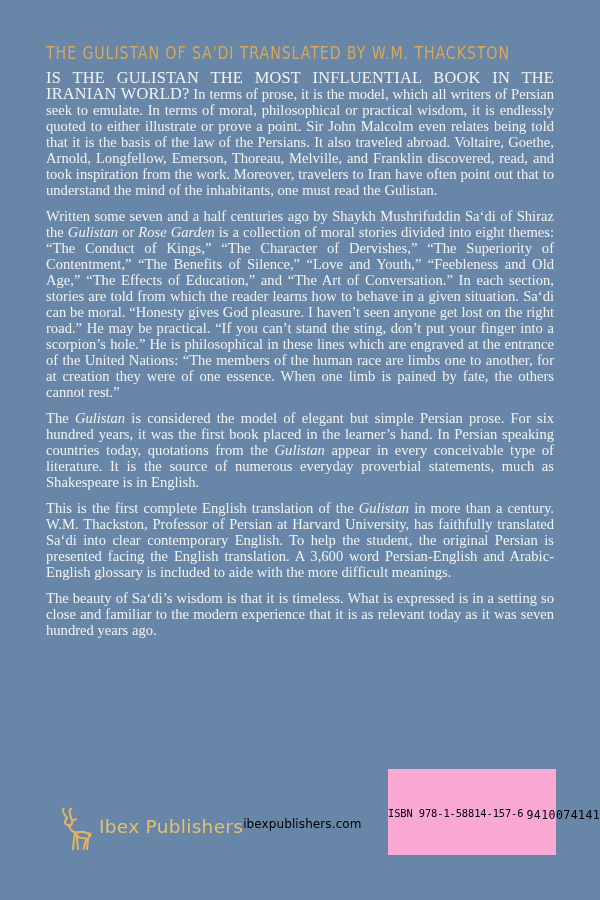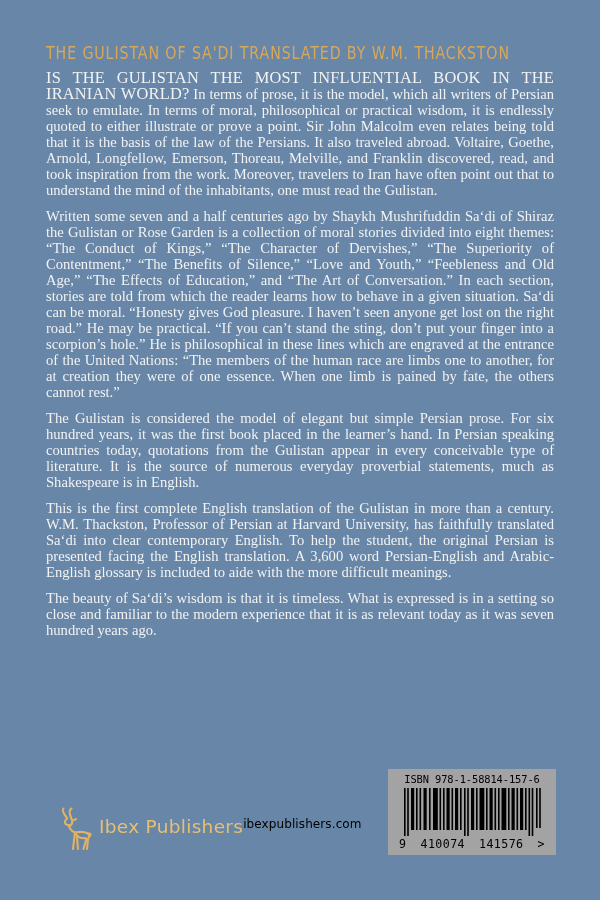--- a/index.html
+++ b/index.html
@@ -57,21 +57,21 @@
   .blurb p {
     margin: 0 0 10px 0;
   }
   .blurb p:last-child { margin-bottom: 0; }
 
   .smallcaps {
     font-variant: small-caps;
     font-size: 16.4px;
     letter-spacing: 0.2px;
   }
-  .ital { }
+  .ital { font-style: italic; }
 
   
   .publisher {
     position: absolute;
     left: 56px;
     top: 806px;
     display: flex;
     align-items: center;
     gap: 7px;
   }
@@ -101,25 +101,25 @@
     letter-spacing: 0.1px;
   }
 
   
   .barcode-box {
     position: absolute;
     left: 388px;
     top: 769px;
     width: 168px;
     height: 86px;
-    background: #a3a3a3;
+    background: #f9a8d4;
     box-sizing: border-box;
     padding: 4px 0 0 0;
     display: flex;
-    flex-direction: column;
+    flex-direction: row;
     align-items: center;
   }
   .isbn-text {
     color: #000;
     font-family: "DejaVu Sans Mono", monospace;
     font-size: 10.4px;
     letter-spacing: -0.1px;
     margin-bottom: 3px;
     white-space: nowrap;
   }

